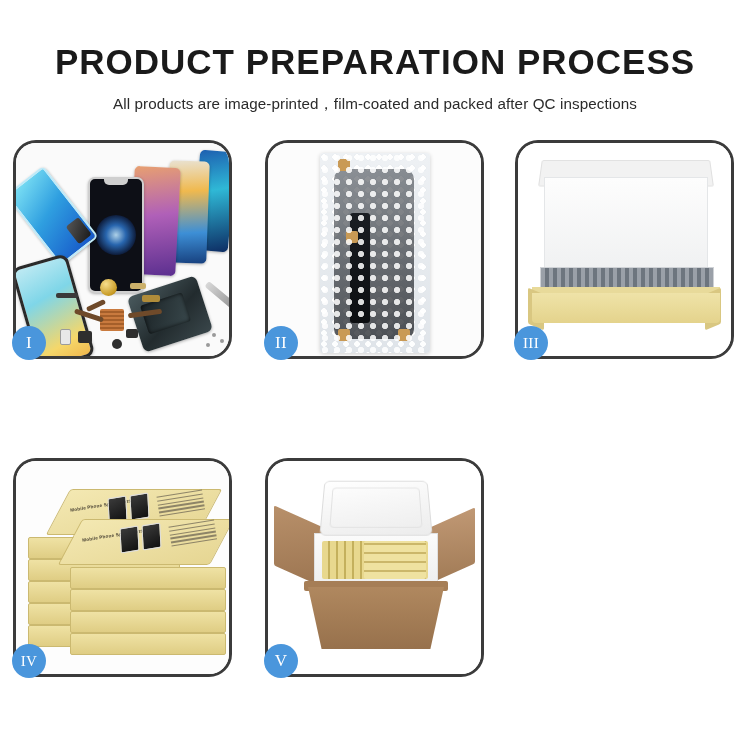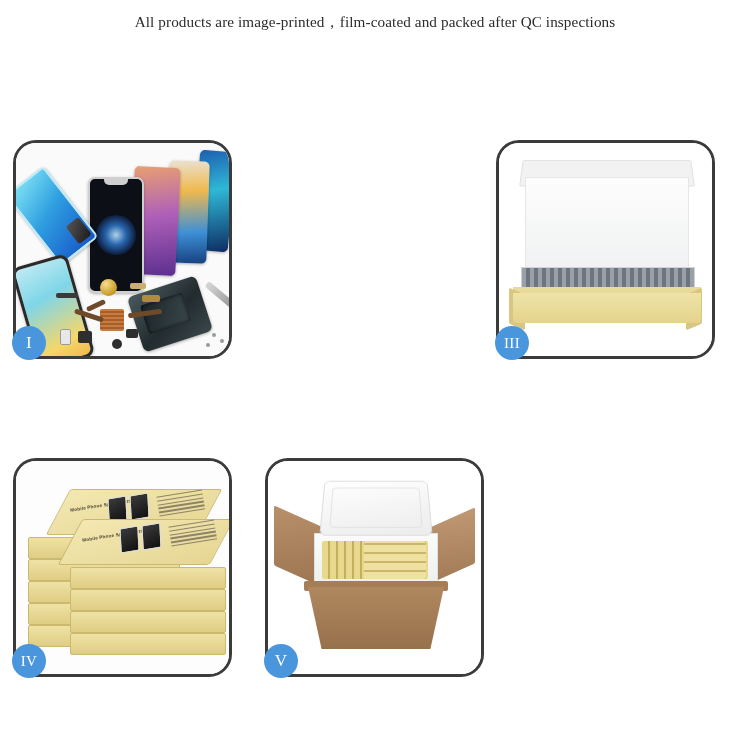--- a/index.html
+++ b/index.html
@@ -34,21 +34,20 @@
     white-space: nowrap;
   }
   .subtitle {
     margin: 0;
     padding-top: 12px;
     font-size: 15.2px;
     font-weight: 400;
     color: #2b2b2b;
     letter-spacing: 0.1px;
     white-space: nowrap;
-    font-family: Liberation Serif, serif;
   }
 
   
   .grid {
     position: absolute;
     left: 13px;
     top: 140px;
     width: 724px;
     height: 537px;
   }
@@ -57,21 +56,21 @@
     width: 219px;
     height: 219px;
     border: 3px solid #3b3b3b;
     border-radius: 23px;
     background: #ffffff;
     box-sizing: border-box;
     overflow: visible;
   }
   .panel-c0 { left: 0px; }
   .panel-c1 { left: 252px; }
-  .panel-c2 { left: 483px; }
+  .panel-c2 { left: 502px; }
   .panel-r0 { top: 0px; }
   .panel-r1 { top: 318px; }
 
   .photo {
     position: absolute;
     left: 0; top: 0; right: 0; bottom: 0;
     border-radius: 20px;
     overflow: hidden;
     background: #fdfdfd;
   }
@@ -381,20 +380,21 @@
   }
   .c-tape {
     position:absolute; width:14px; height:20px; background:rgba(130,104,72,.85);
     border-radius:1px;
   }
 </style>
 </head>
 <body>
 
 <div class="header">
+  <h1 class="title">PRODUCT PREPARATION PROCESS</h1>
   <p class="subtitle">All products are image-printed，film-coated and packed after QC inspections</p>
 </div>
 
 <div class="grid">
 
   <div class="panel panel-r0 panel-c0">
     <div class="photo p1">
       <div class="ph ph-cyan"></div>
       <div class="ph ph-teal"></div>
       <div class="ph ph-purple"></div>
@@ -415,20 +415,34 @@
       <div class="flex f3"></div>
       <div class="sim"></div>
       <div class="screwdriver"></div>
       <div class="screw" style="left:196px;top:190px;"></div>
       <div class="screw" style="left:204px;top:196px;"></div>
       <div class="screw" style="left:190px;top:200px;"></div>
     </div>
     <div class="badge">I</div>
   </div>
 
+  <div class="panel panel-r0 panel-c1">
+    <div class="photo p2">
+      <div class="bw-sheet">
+        <div class="bw-inner"></div>
+        <div class="bw-strip"></div>
+        <div class="bw-tab" style="left:18px;top:6px;"></div>
+        <div class="bw-tab" style="left:26px;top:78px;"></div>
+        <div class="bw-tab" style="left:18px;top:176px;"></div>
+        <div class="bw-tab" style="left:78px;top:176px;"></div>
+      </div>
+      <div class="bw-bubbles"></div>
+    </div>
+    <div class="badge">II</div>
+  </div>
 
   <div class="panel panel-r0 panel-c2">
     <div class="photo p3">
       <div class="b3-back"></div>
       <div class="b3-foam"></div>
       <div class="b3-tray"></div>
       <div class="b3-lip"></div>
       <div class="b3-left-flap"></div>
       <div class="b3-right-flap"></div>
       <div class="b3-front"></div>

